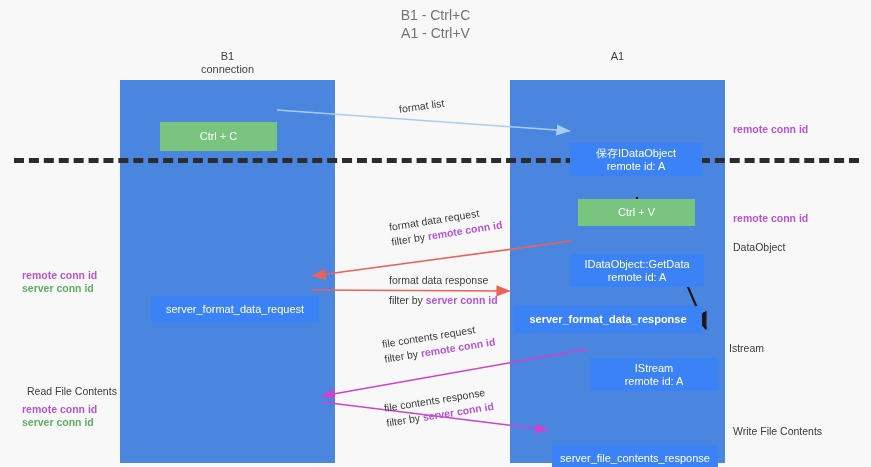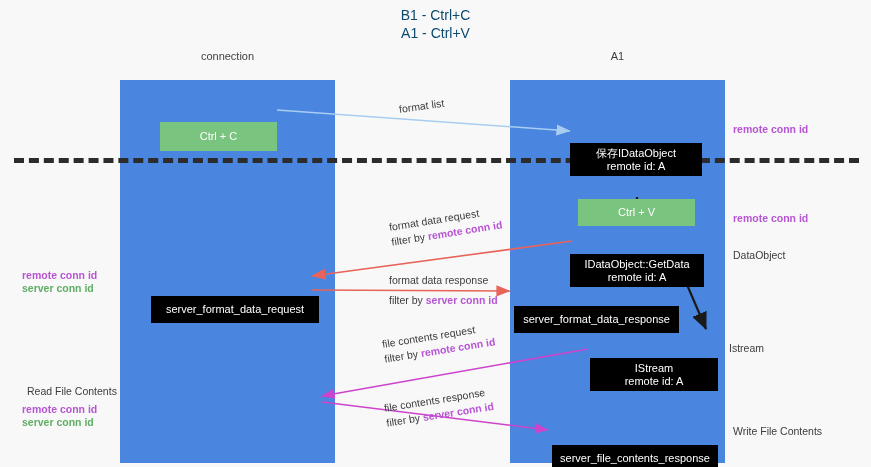--- a/index.html
+++ b/index.html
@@ -8,21 +8,21 @@
     background:#f8f8f8;
     font-family:"Liberation Sans","DejaVu Sans",sans-serif;
     color:#3c3c3c;
     overflow:hidden;
     position:relative;
   }
   #stage{position:absolute;left:0;top:0;width:871px;height:467px;}
 
   .title{
     position:absolute;left:0;top:6px;width:871px;
-    text-align:center;font-size:14px;line-height:18px;color:#0c4a6e;
+    text-align:center;font-size:14px;line-height:18px;color:#737373;
   }
 
   .colhead{
     position:absolute;text-align:center;font-size:11px;line-height:13px;color:#3f3f3f;
   }
   .colhead .l1{display:block;}
   .colhead .l2{display:block;}
 
   .lane{
     position:absolute;background:#4a86e0;
@@ -34,21 +34,21 @@
   }
 
   .node{
     position:absolute;
     display:flex;flex-direction:column;align-items:center;justify-content:center;
     color:#ffffff;font-size:11px;line-height:13px;text-align:center;
     box-sizing:border-box;
     margin-top:28px;
   }
   .node.green{background:#79c47e;}
-  .node.orange{background:#000000;}
+  .node.orange{background:#3b82f6;}
   .node .ln{display:block;white-space:nowrap;}
 
   .sidelabel{
     position:absolute;font-size:10.5px;line-height:14px;white-space:nowrap;
   }
   .sidelabel.bold{font-weight:bold;}
   .c-purple{color:#b755d4;}
   .c-green{color:#5fae63;}
   .c-dark{color:#3c3c3c;}
 
@@ -66,20 +66,21 @@
 <body>
 
 <div id="stage">
 
   <div class="title">
     <div>B1 - Ctrl+C</div>
     <div>A1 - Ctrl+V</div>
   </div>
 
   <div class="colhead" style="left:120px;top:50px;width:215px;">
+    <span class="l1">B1</span>
     <span class="l2">connection</span>
   </div>
   <div class="colhead" style="left:510px;top:50px;width:215px;">
     <span class="l1">A1</span>
   </div>
 
   <div class="lane" style="left:120px;top:80px;width:215px;height:383px;"></div>
   <div class="lane" style="left:510px;top:80px;width:215px;height:383px;"></div>
 
   <svg class="wires" viewBox="0 0 871 467">
@@ -130,21 +131,21 @@
 
   <div class="node orange" style="left:570px;top:226px;width:134px;height:33px;">
     <span class="ln">IDataObject::GetData</span>
     <span class="ln">remote id: A</span>
   </div>
 
   <div class="node orange" style="left:151px;top:268px;width:168px;height:27px;">
     <span class="ln">server_format_data_request</span>
   </div>
 
-  <div class="node orange" style="left:514px;top:278px;width:165px;height:27px;">
+  <div class="node orange" style="left:514px;top:278px;width:188px;height:27px;font-weight:bold;">
     <span class="ln">server_format_data_response</span>
   </div>
 
   <div class="node orange" style="left:590px;top:330px;width:128px;height:33px;">
     <span class="ln">IStream</span>
     <span class="ln">remote id: A</span>
   </div>
 
 
   <div class="node orange" style="left:552px;top:417px;width:166px;height:27px;">
@@ -178,21 +179,21 @@
 
   <div class="edgelabel rot-fc" style="left:383px;top:401px;">
     <div>file contents response</div>
     <div>
       <span>filter by </span><span class="hl c-purple">server conn id</span>
     </div>
   </div>
 
   <div class="sidelabel bold c-purple" style="left:733px;top:122px;">remote conn id</div>
   <div class="sidelabel bold c-purple" style="left:733px;top:211px;">remote conn id</div>
-  <div class="sidelabel c-dark" style="left:733px;top:248px;">DataObject</div>
+  <div class="sidelabel c-dark" style="left:733px;top:240px;">DataObject</div>
   <div class="sidelabel c-dark" style="left:729px;top:341px;">Istream</div>
   <div class="sidelabel c-dark" style="left:733px;top:424px;">Write File Contents</div>
 
   <div class="sidelabel bold c-purple" style="left:22px;top:268px;">remote conn id</div>
   <div class="sidelabel bold c-green" style="left:22px;top:281px;">server conn id</div>
   <div class="sidelabel c-dark" style="left:27px;top:384px;">Read File Contents</div>
   <div class="sidelabel bold c-purple" style="left:22px;top:402px;">remote conn id</div>
   <div class="sidelabel bold c-green" style="left:22px;top:415px;">server conn id</div>
 
 </div>

